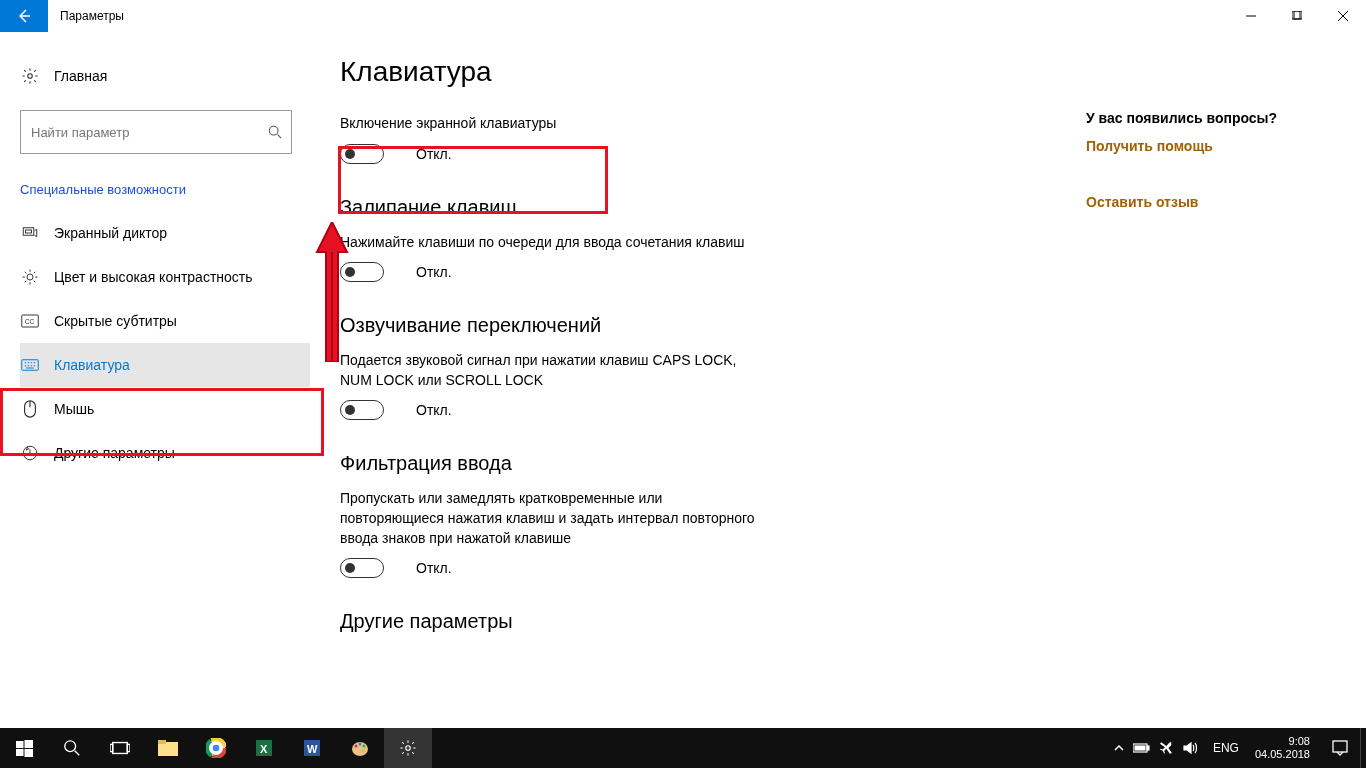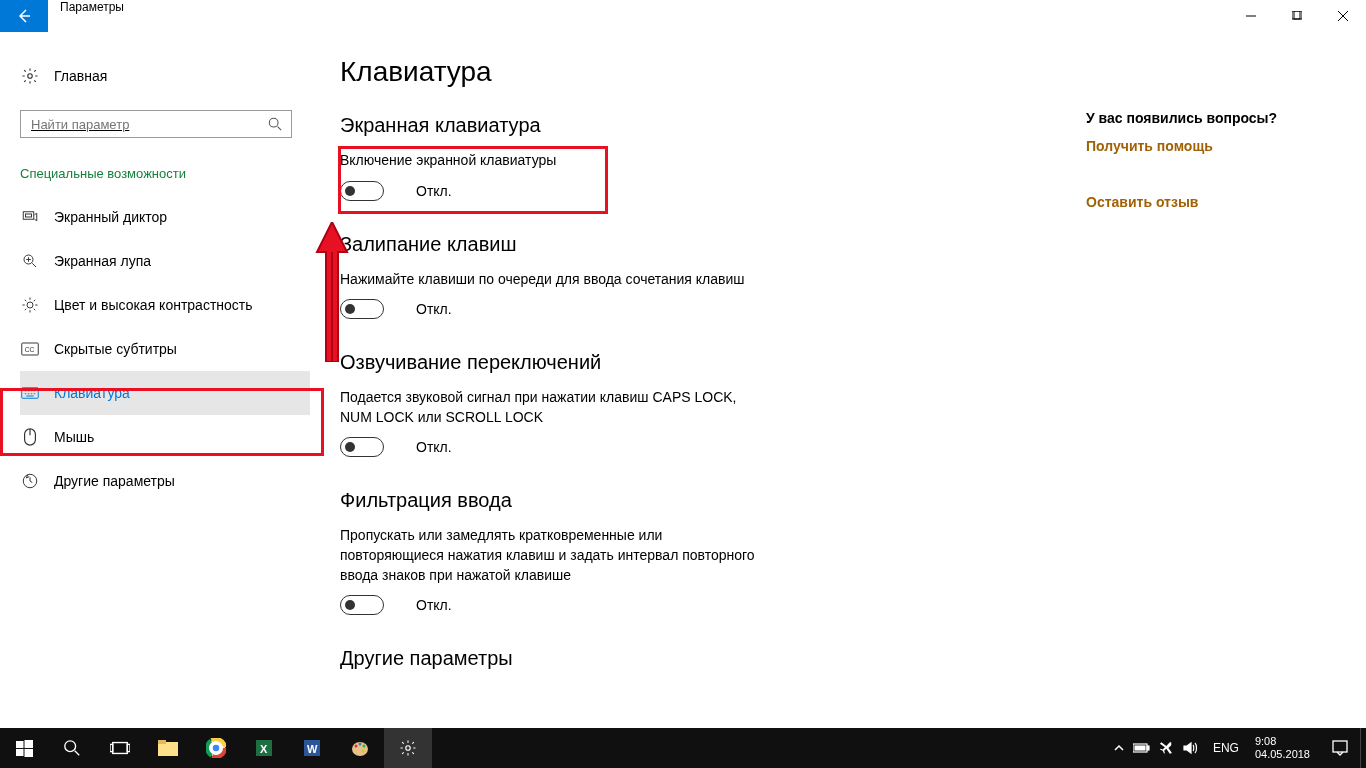--- a/index.html
+++ b/index.html
@@ -1,36 +1,36 @@
 <!DOCTYPE html>
 <html><head>
 <meta charset="utf-8">
 <style>
 * { box-sizing: border-box; margin: 0; padding: 0; font-family: "Segoe UI", Tahoma, sans-serif; }
 html, body { width: 1366px; height: 768px; overflow: hidden; background: #fff; }
 
 
-.titlebar { height: 32px; display: flex; }
+.titlebar { height: 32px; display: flex; align-items: center; }
 .back-btn { width: 48px; height: 32px; background: #0078d7; display:flex; align-items:center; justify-content:center; color:#fff; }
 .title { margin-left: 12px; font-size: 12px; color:#000; }
 .win-controls { margin-left:auto; display:flex; }
 .win-controls div { width:46px; height:32px; display:flex; align-items:center; justify-content:center; color:#000; }
 .win-controls svg { stroke:#000; fill:none; }
 
 .body-area { display:flex; height: 696px; }
 
 
 .sidebar { width: 310px; padding: 24px 0 0 20px; }
 .home-row { display:flex; align-items:center; height: 40px; margin-bottom: 14px; }
 .home-row .icon { width: 20px; display:flex; justify-content:center; }
 .home-row .lbl { margin-left: 14px; font-size: 14px; }
-.search-wrap { width: 272px; height: 28px; border:1px solid #999; display:flex; align-items:center; margin-bottom: 28px; text-decoration: underline; }
+.search-wrap { width: 272px; height: 44px; border:1px solid #999; display:flex; align-items:center; margin-bottom: 28px; }
 .search-wrap input { flex:1; border:none; outline:none; padding:0 10px; font-size:13px; background:transparent; }
 .search-wrap .sicon { width:32px; display:flex; align-items:center; justify-content:center; }
-.cat-title { font-size: 13px; color:#15803d; margin-bottom: 14px; }
+.cat-title { font-size: 13px; color:#1d4ed8; margin-bottom: 14px; }
 .nav-item { display:flex; align-items:center; height: 44px; padding-left: 0; cursor:pointer; }
 .nav-item .icon { width: 20px; display:flex; justify-content:center; align-items:center; }
 .nav-item .lbl { margin-left: 14px; font-size: 14px; }
 .nav-item.active { background:#e6e6e6; color:#0078d7; }
 .nav-item.active .lbl { color:#0078d7; }
 
 
 .main { flex:1; padding: 24px 30px 0 30px; position:relative; overflow:hidden; }
 .page-title { font-size: 28px; font-weight: 400; margin-bottom: 26px; }
 .section-title { font-size: 20px; font-weight: 400; margin-bottom: 14px; }
@@ -49,21 +49,21 @@
 
 .anno-box1 { position:absolute; left:338px; top:146px; width:270px; height:68px; border:3px solid #e81123; pointer-events:none; }
 .anno-box2 { position:absolute; left:0; top:388px; width:324px; height:68px; border:3px solid #e81123; pointer-events:none; }
 .anno-arrow { position:absolute; left:312px; top:222px; pointer-events:none; }
 
 
 .taskbar { height: 40px; background:#101010; display:flex; align-items:center; color:#fff; position:relative; }
 .tb-item { width: 48px; height:40px; display:flex; align-items:center; justify-content:center; cursor:pointer; }
 .tb-right { margin-left:auto; display:flex; align-items:center; height:28px; }
 .tb-tray { display:flex; align-items:center; gap:8px; padding:0 8px; }
-.tb-clock { font-size:11px; line-height:13px; padding:0 10px; }
+.tb-clock { text-align:right; font-size:11px; line-height:13px; padding:0 10px; }
 .tb-lang { font-size:12px; padding:0 6px; }
 .tb-showdesk { width:6px; height:40px; border-left:1px solid #444; }
 
 svg { display:block; }
 </style>
 </head>
 <body>
 
 <div class="titlebar">
   <div class="back-btn">
@@ -121,29 +121,20 @@
       <span class="icon">
           <svg width="18" height="18" viewBox="0 0 24 24" fill="none" stroke="#333" stroke-width="1.3">
             <rect x="3" y="5" width="14" height="10"></rect>
             <rect x="6" y="8" width="8" height="4"></rect>
             <path d="M18 9l3-2v10l-3-2"></path>
           </svg>
         </span>
       <span class="lbl">Экранный диктор</span>
     </div>
 
-    <div class="nav-item">
-      <span class="icon">
-          <svg width="18" height="18" viewBox="0 0 24 24" fill="none" stroke="#333" stroke-width="1.3">
-            <circle cx="10" cy="10" r="6"></circle>
-            <path d="M15 15l5 5M7 10h6M10 7v6"></path>
-          </svg>
-        </span>
-      <span class="lbl">Экранная лупа</span>
-    </div>
 
     <div class="nav-item">
       <span class="icon">
           <svg width="18" height="18" viewBox="0 0 24 24" fill="none" stroke="#333" stroke-width="1.3">
             <circle cx="12" cy="12" r="4"></circle>
             <path d="M12 2v3M12 19v3M2 12h3M19 12h3M5 5l2 2M17 17l2 2M5 19l2-2M17 7l2-2"></path>
           </svg>
         </span>
       <span class="lbl">Цвет и высокая контрастность</span>
     </div>
@@ -186,21 +177,20 @@
             <path d="M9 4l-2 4 4-2"></path>
           </svg>
         </span>
       <span class="lbl">Другие параметры</span>
     </div>
   </div>
 
   <div class="main">
     <h1 class="page-title">Клавиатура</h1>
 
-    <h2 class="section-title">Экранная клавиатура</h2>
     <div class="setting-label">Включение экранной клавиатуры</div>
     <div class="toggle-row">
       <div class="toggle">
           <div class="knob"></div>
         </div>
       <div class="toggle-state">Откл.</div>
     </div>
 
     <h2 class="section-title">Залипание клавиш</h2>
     <div class="setting-label">Нажимайте клавиши по очереди для ввода сочетания клавиш</div>

